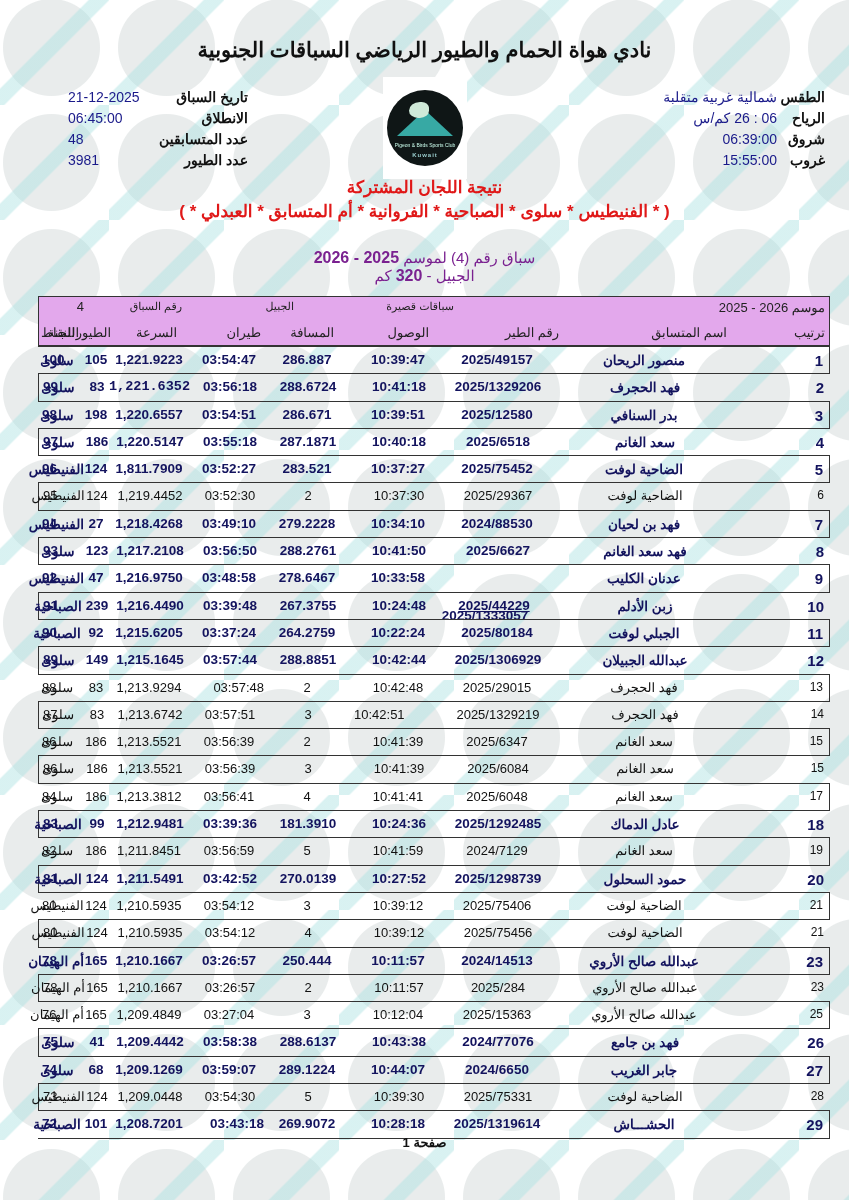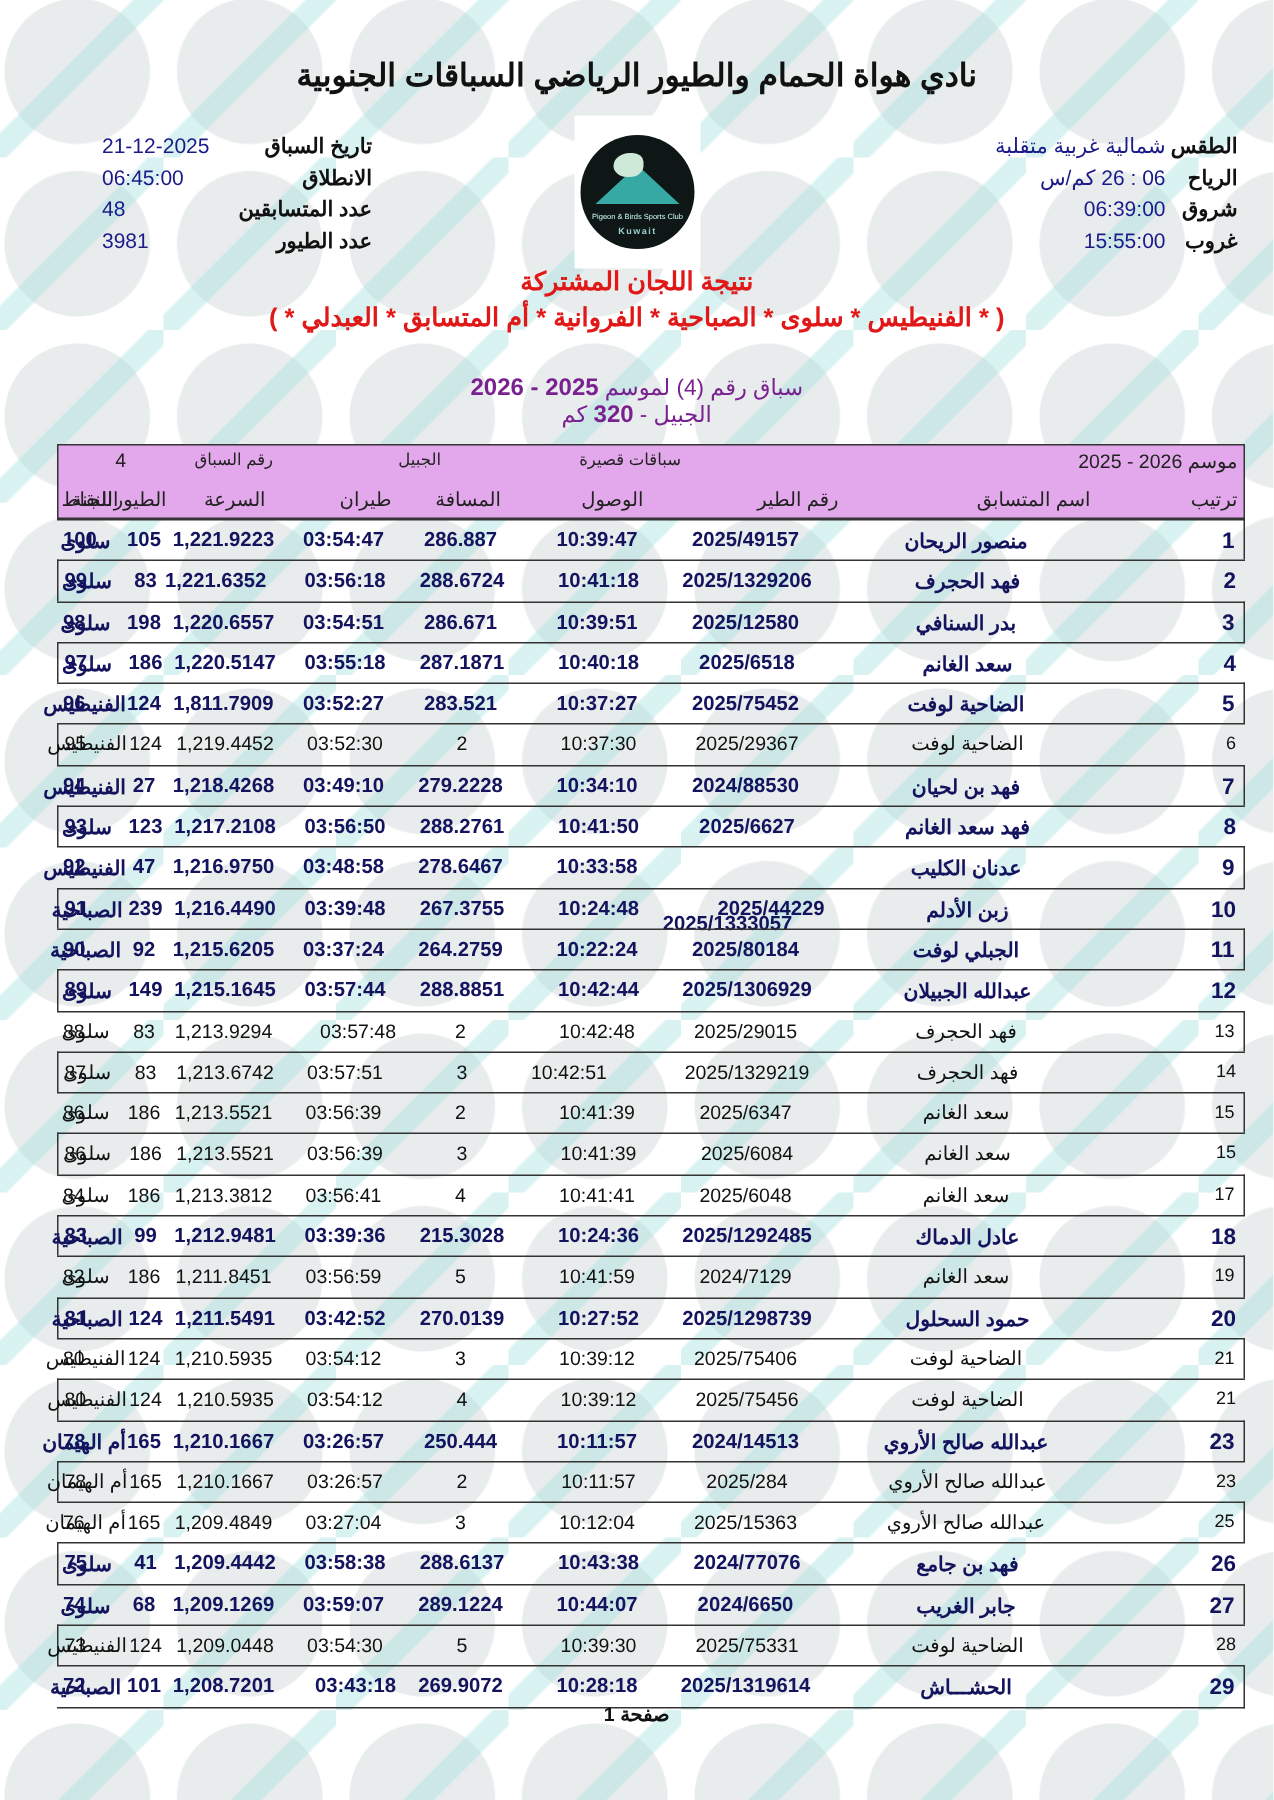--- a/index.html
+++ b/index.html
@@ -143,21 +143,21 @@
           <span style="right: 745px; width: 54px; text-align: center;">سلوى</span>
           <span style="left: 4px;">100</span>
         </div>
         <div class="trow even bold">
           <span class="rank" style="right: 6px;">2</span>
           <span style="right: 110px; width: 150px; text-align: center;">فهد الحجرف</span>
           <span style="right: 272px; width: 120px; text-align: center;">2025/1329206</span>
           <span style="right: 386px; width: 90px; text-align: center;">10:41:18</span>
           <span style="right: 482px; width: 80px; text-align: center;">288.6724</span>
           <span style="right: 565px; width: 70px; text-align: center;">03:56:18</span>
-          <span style="right: 640px; width: 80px; text-align: left;">1,221.6352</span>
+          <span style="right: 640px; width: 80px; text-align: left; font-family: Liberation Mono, monospace;">1,221.6352</span>
           <span style="right: 718px; width: 30px; text-align: center;">83</span>
           <span style="right: 745px; width: 54px; text-align: center;">سلوى</span>
           <span style="left: 4px;">99</span>
         </div>
         <div class="trow odd bold">
           <span class="rank" style="right: 6px;">3</span>
           <span style="right: 110px; width: 150px; text-align: center;">بدر السنافي</span>
           <span style="right: 272px; width: 120px; text-align: center;">2025/12580</span>
           <span style="right: 386px; width: 90px; text-align: center;">10:39:51</span>
           <span style="right: 482px; width: 80px; text-align: center;">286.671</span>
@@ -235,21 +235,21 @@
           <span style="right: 482px; width: 80px; text-align: center;">278.6467</span>
           <span style="right: 565px; width: 70px; text-align: center;">03:48:58</span>
           <span style="right: 640px; width: 80px; text-align: center;">1,216.9750</span>
           <span style="right: 718px; width: 30px; text-align: center;">47</span>
           <span style="right: 745px; width: 54px; text-align: center;">الفنيطيس</span>
           <span style="left: 4px;">92</span>
         </div>
         <div class="trow even bold">
           <span class="rank" style="right: 6px;">10</span>
           <span style="right: 110px; width: 150px; text-align: center;">زبن الأدلم</span>
-          <span style="right: 256px; width: 120px; text-align: center;">2025/44229</span>
+          <span style="right: 276px; width: 120px; text-align: center; text-decoration: underline;">2025/44229</span>
           <span style="right: 386px; width: 90px; text-align: center;">10:24:48</span>
           <span style="right: 482px; width: 80px; text-align: center;">267.3755</span>
           <span style="right: 565px; width: 70px; text-align: center;">03:39:48</span>
           <span style="right: 640px; width: 80px; text-align: center;">1,216.4490</span>
           <span style="right: 718px; width: 30px; text-align: center;">239</span>
           <span style="right: 745px; width: 54px; text-align: center;">الصباحية</span>
           <span style="left: 4px;">91</span>
         </div>
         <div class="trow odd bold">
           <span class="rank" style="right: 6px;">11</span>
@@ -333,21 +333,21 @@
           <span style="right: 640px; width: 80px; text-align: center;">1,213.3812</span>
           <span style="right: 718px; width: 30px; text-align: center;">186</span>
           <span style="right: 745px; width: 54px; text-align: center;">سلوى</span>
           <span style="left: 4px;">84</span>
         </div>
         <div class="trow even bold">
           <span class="rank" style="right: 6px;">18</span>
           <span style="right: 110px; width: 150px; text-align: center;">عادل الدماك</span>
           <span style="right: 272px; width: 120px; text-align: center;">2025/1292485</span>
           <span style="right: 386px; width: 90px; text-align: center;">10:24:36</span>
-          <span style="right: 482px; width: 80px; text-align: center;">215.3028</span>
+          <span style="right: 482px; width: 80px; text-align: center;">181.3910</span>
           <span style="right: 565px; width: 70px; text-align: center;">03:39:36</span>
           <span style="right: 640px; width: 80px; text-align: center;">1,212.9481</span>
           <span style="right: 718px; width: 30px; text-align: center;">99</span>
           <span style="right: 745px; width: 54px; text-align: center;">الصباحية</span>
           <span style="left: 4px;">83</span>
         </div>
         <div class="trow odd">
           <span class="rank" style="right: 6px;">19</span>
           <span style="right: 110px; width: 150px; text-align: center;">سعد الغانم</span>
           <span style="right: 272px; width: 120px; text-align: center;">2024/7129</span>

